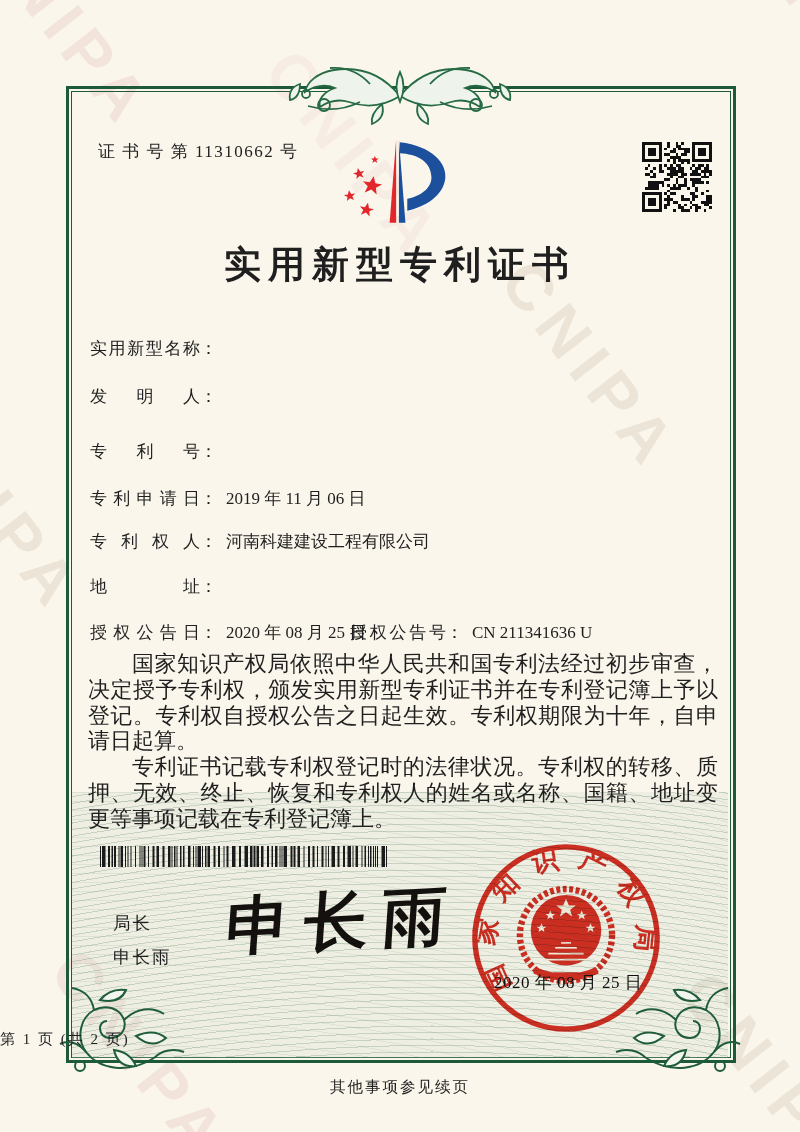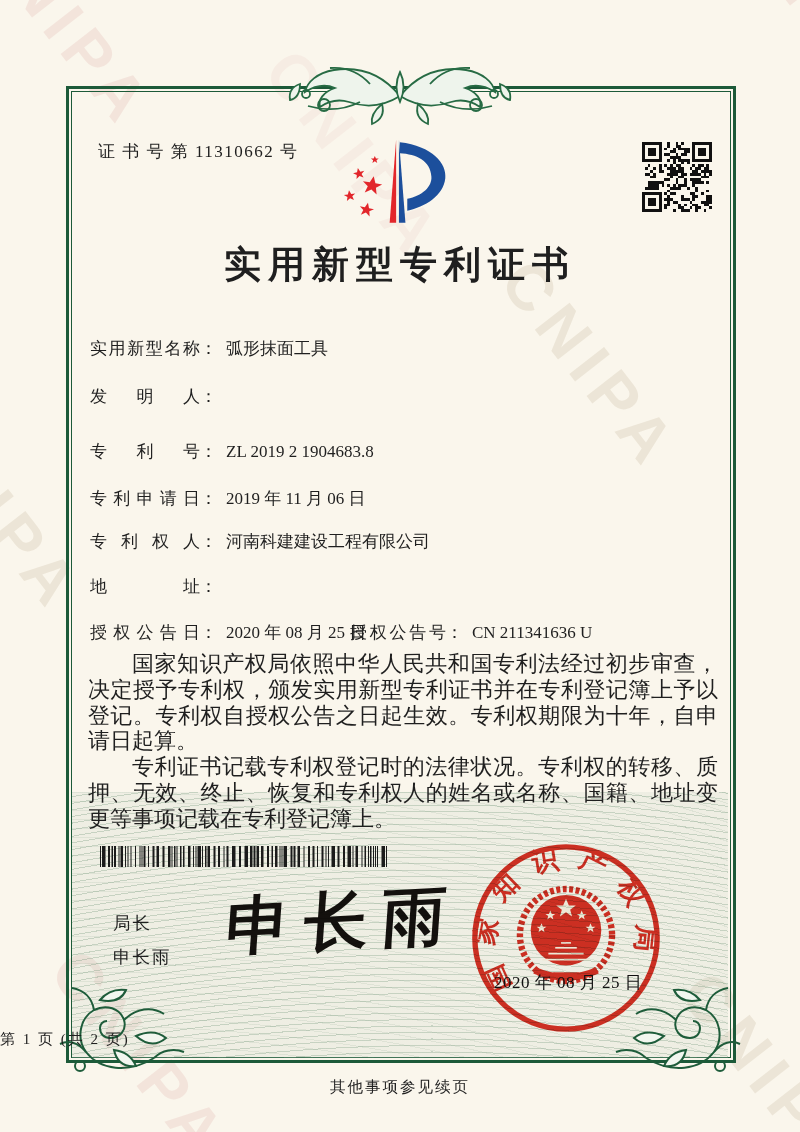--- a/index.html
+++ b/index.html
@@ -444,32 +444,30 @@
     <rect x="6" y="24" width="1" height="1" fill="#111"></rect>
   </svg>
 
 <div class="title">实用新型专利证书</div>
 
 <div class="content">
 
   <div class="row" style="top:336px">
     <span class="flabel">实用新型名称</span>
       <span class="colon">：</span>
-    <span class="fvalue">弧形抹面工具</span>
   </div>
 
   <div class="row" style="top:384px">
     <span class="flabel">发明人</span>
       <span class="colon">：</span>
   </div>
 
   <div class="row" style="top:439px">
     <span class="flabel">专利号</span>
       <span class="colon">：</span>
-    <span class="fvalue">ZL 2019 2 1904683.8</span>
   </div>
 
   <div class="row" style="top:486px">
     <span class="flabel">专利申请日</span>
       <span class="colon">：</span>
     <span class="fvalue">2019 年 11 月 06 日</span>
   </div>
 
   <div class="row" style="top:529px">
     <span class="flabel">专利权人</span>

